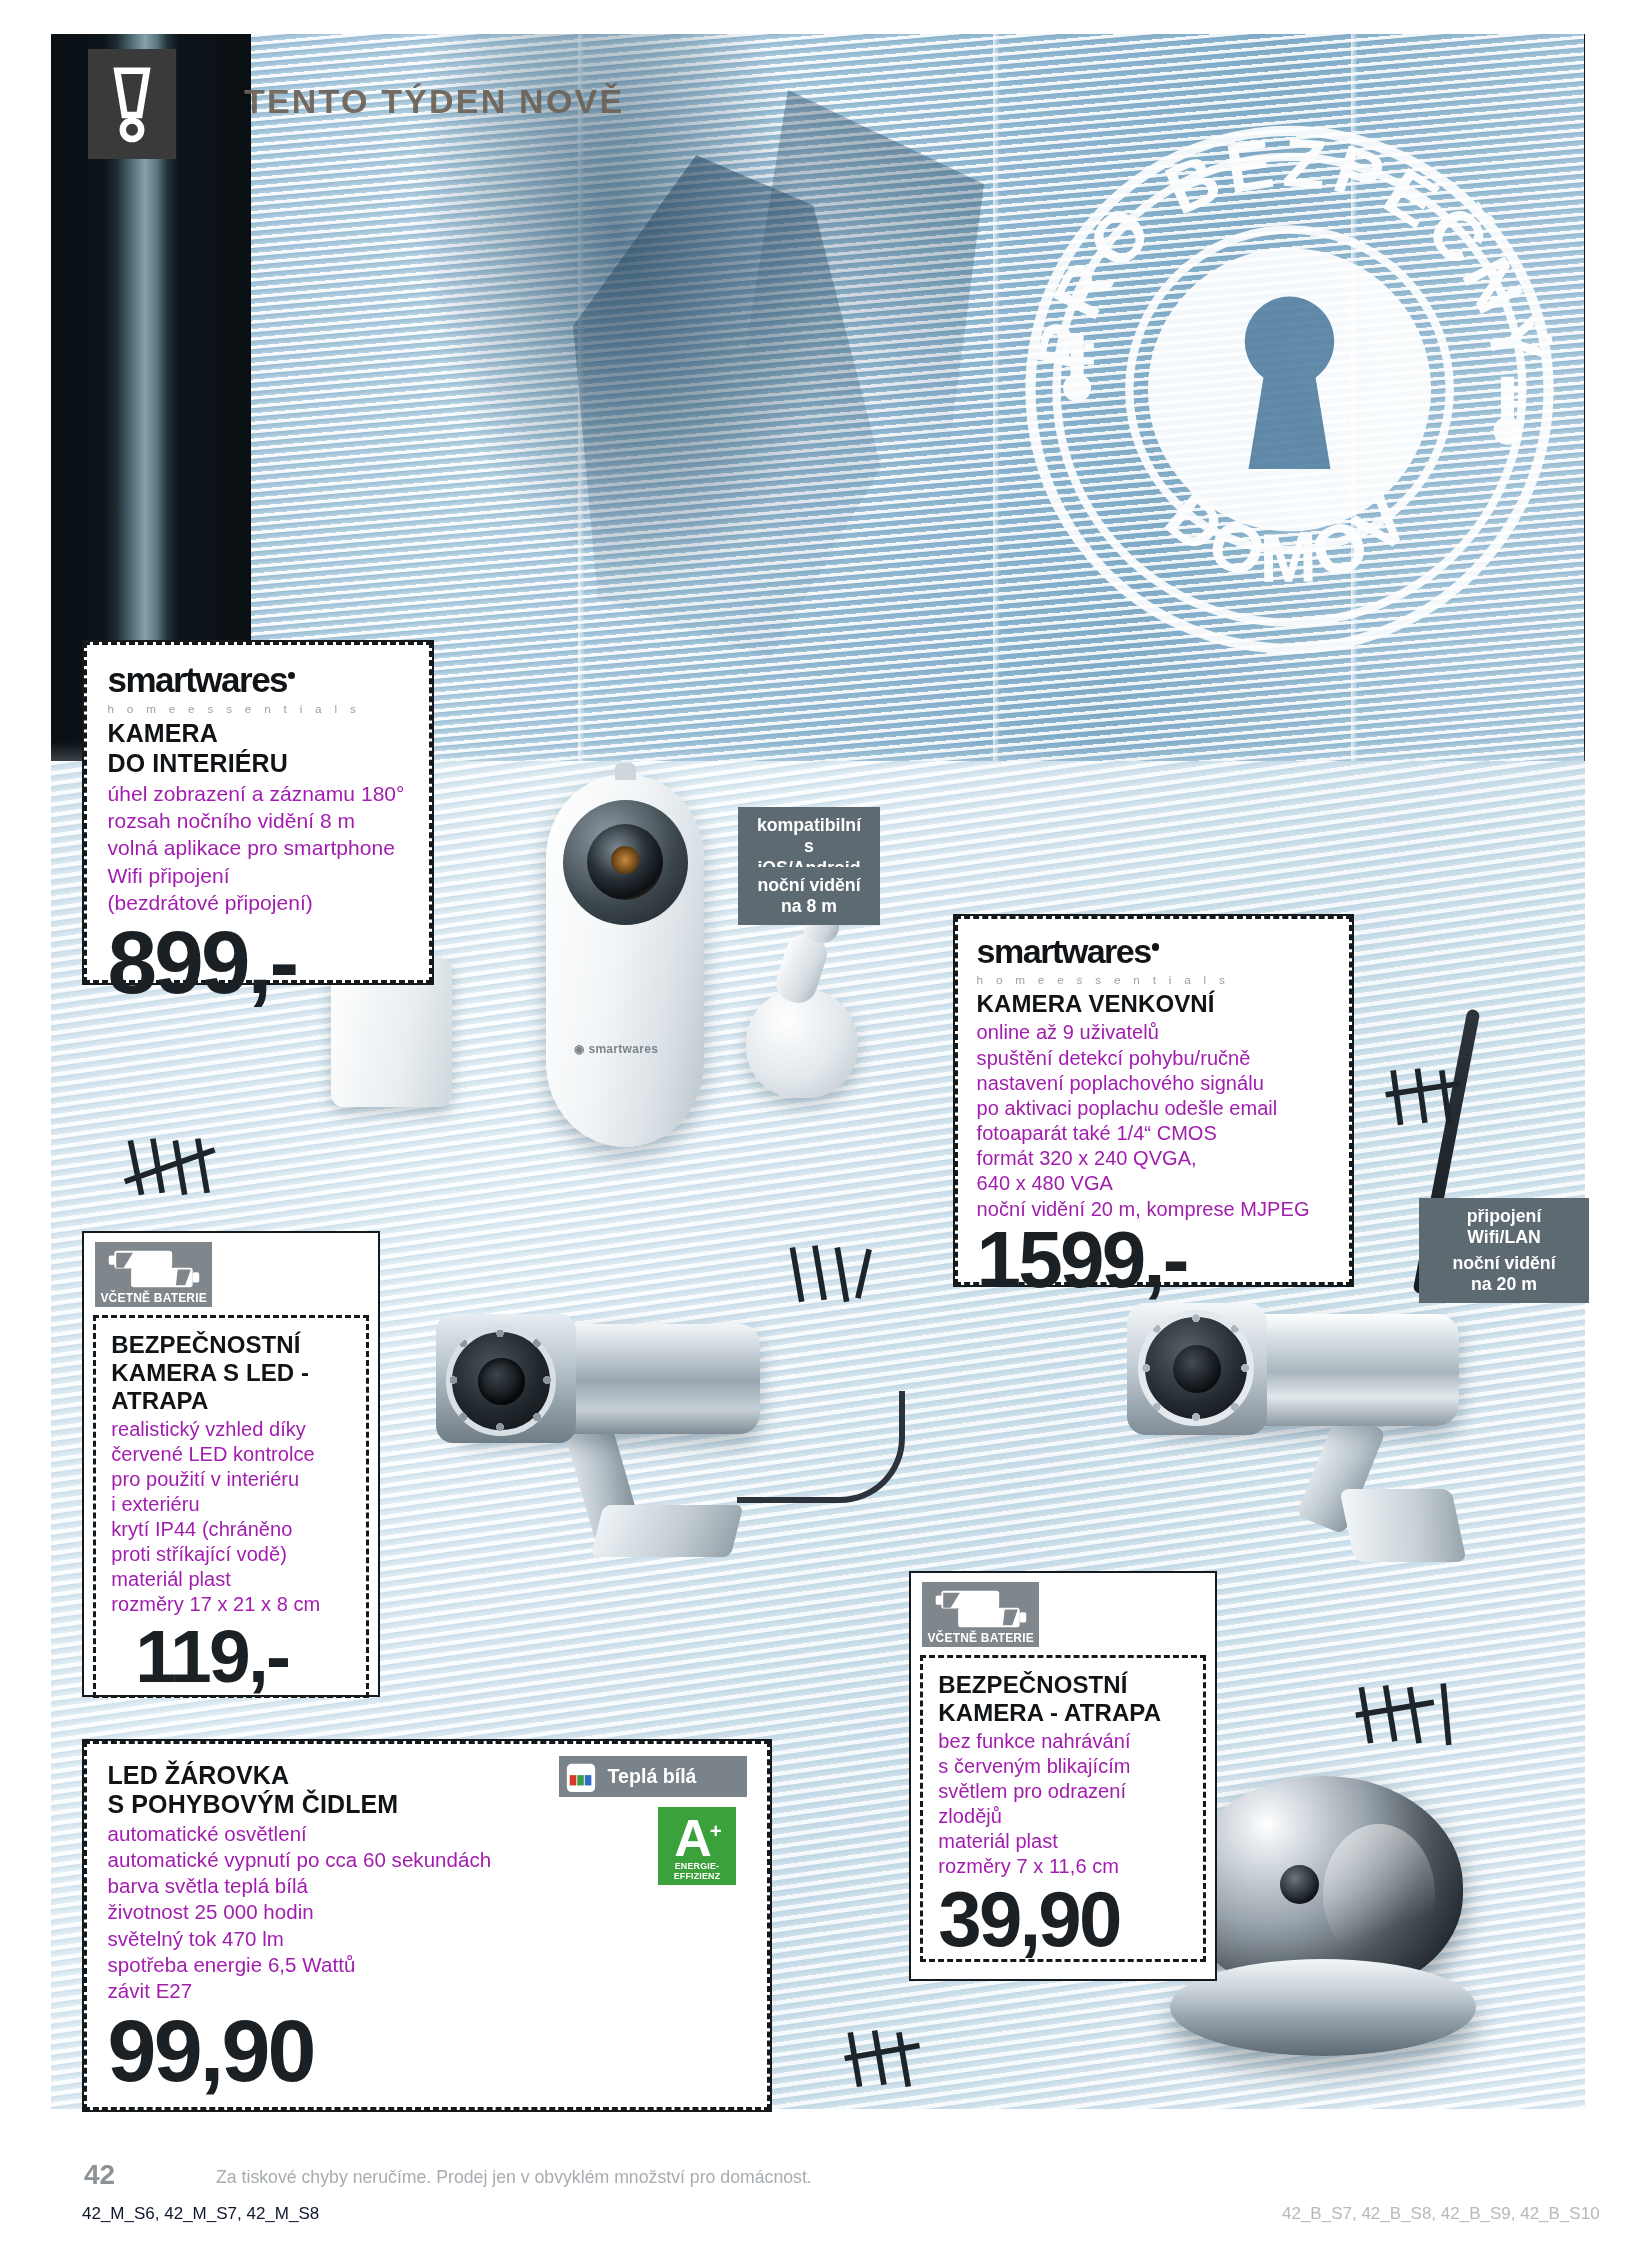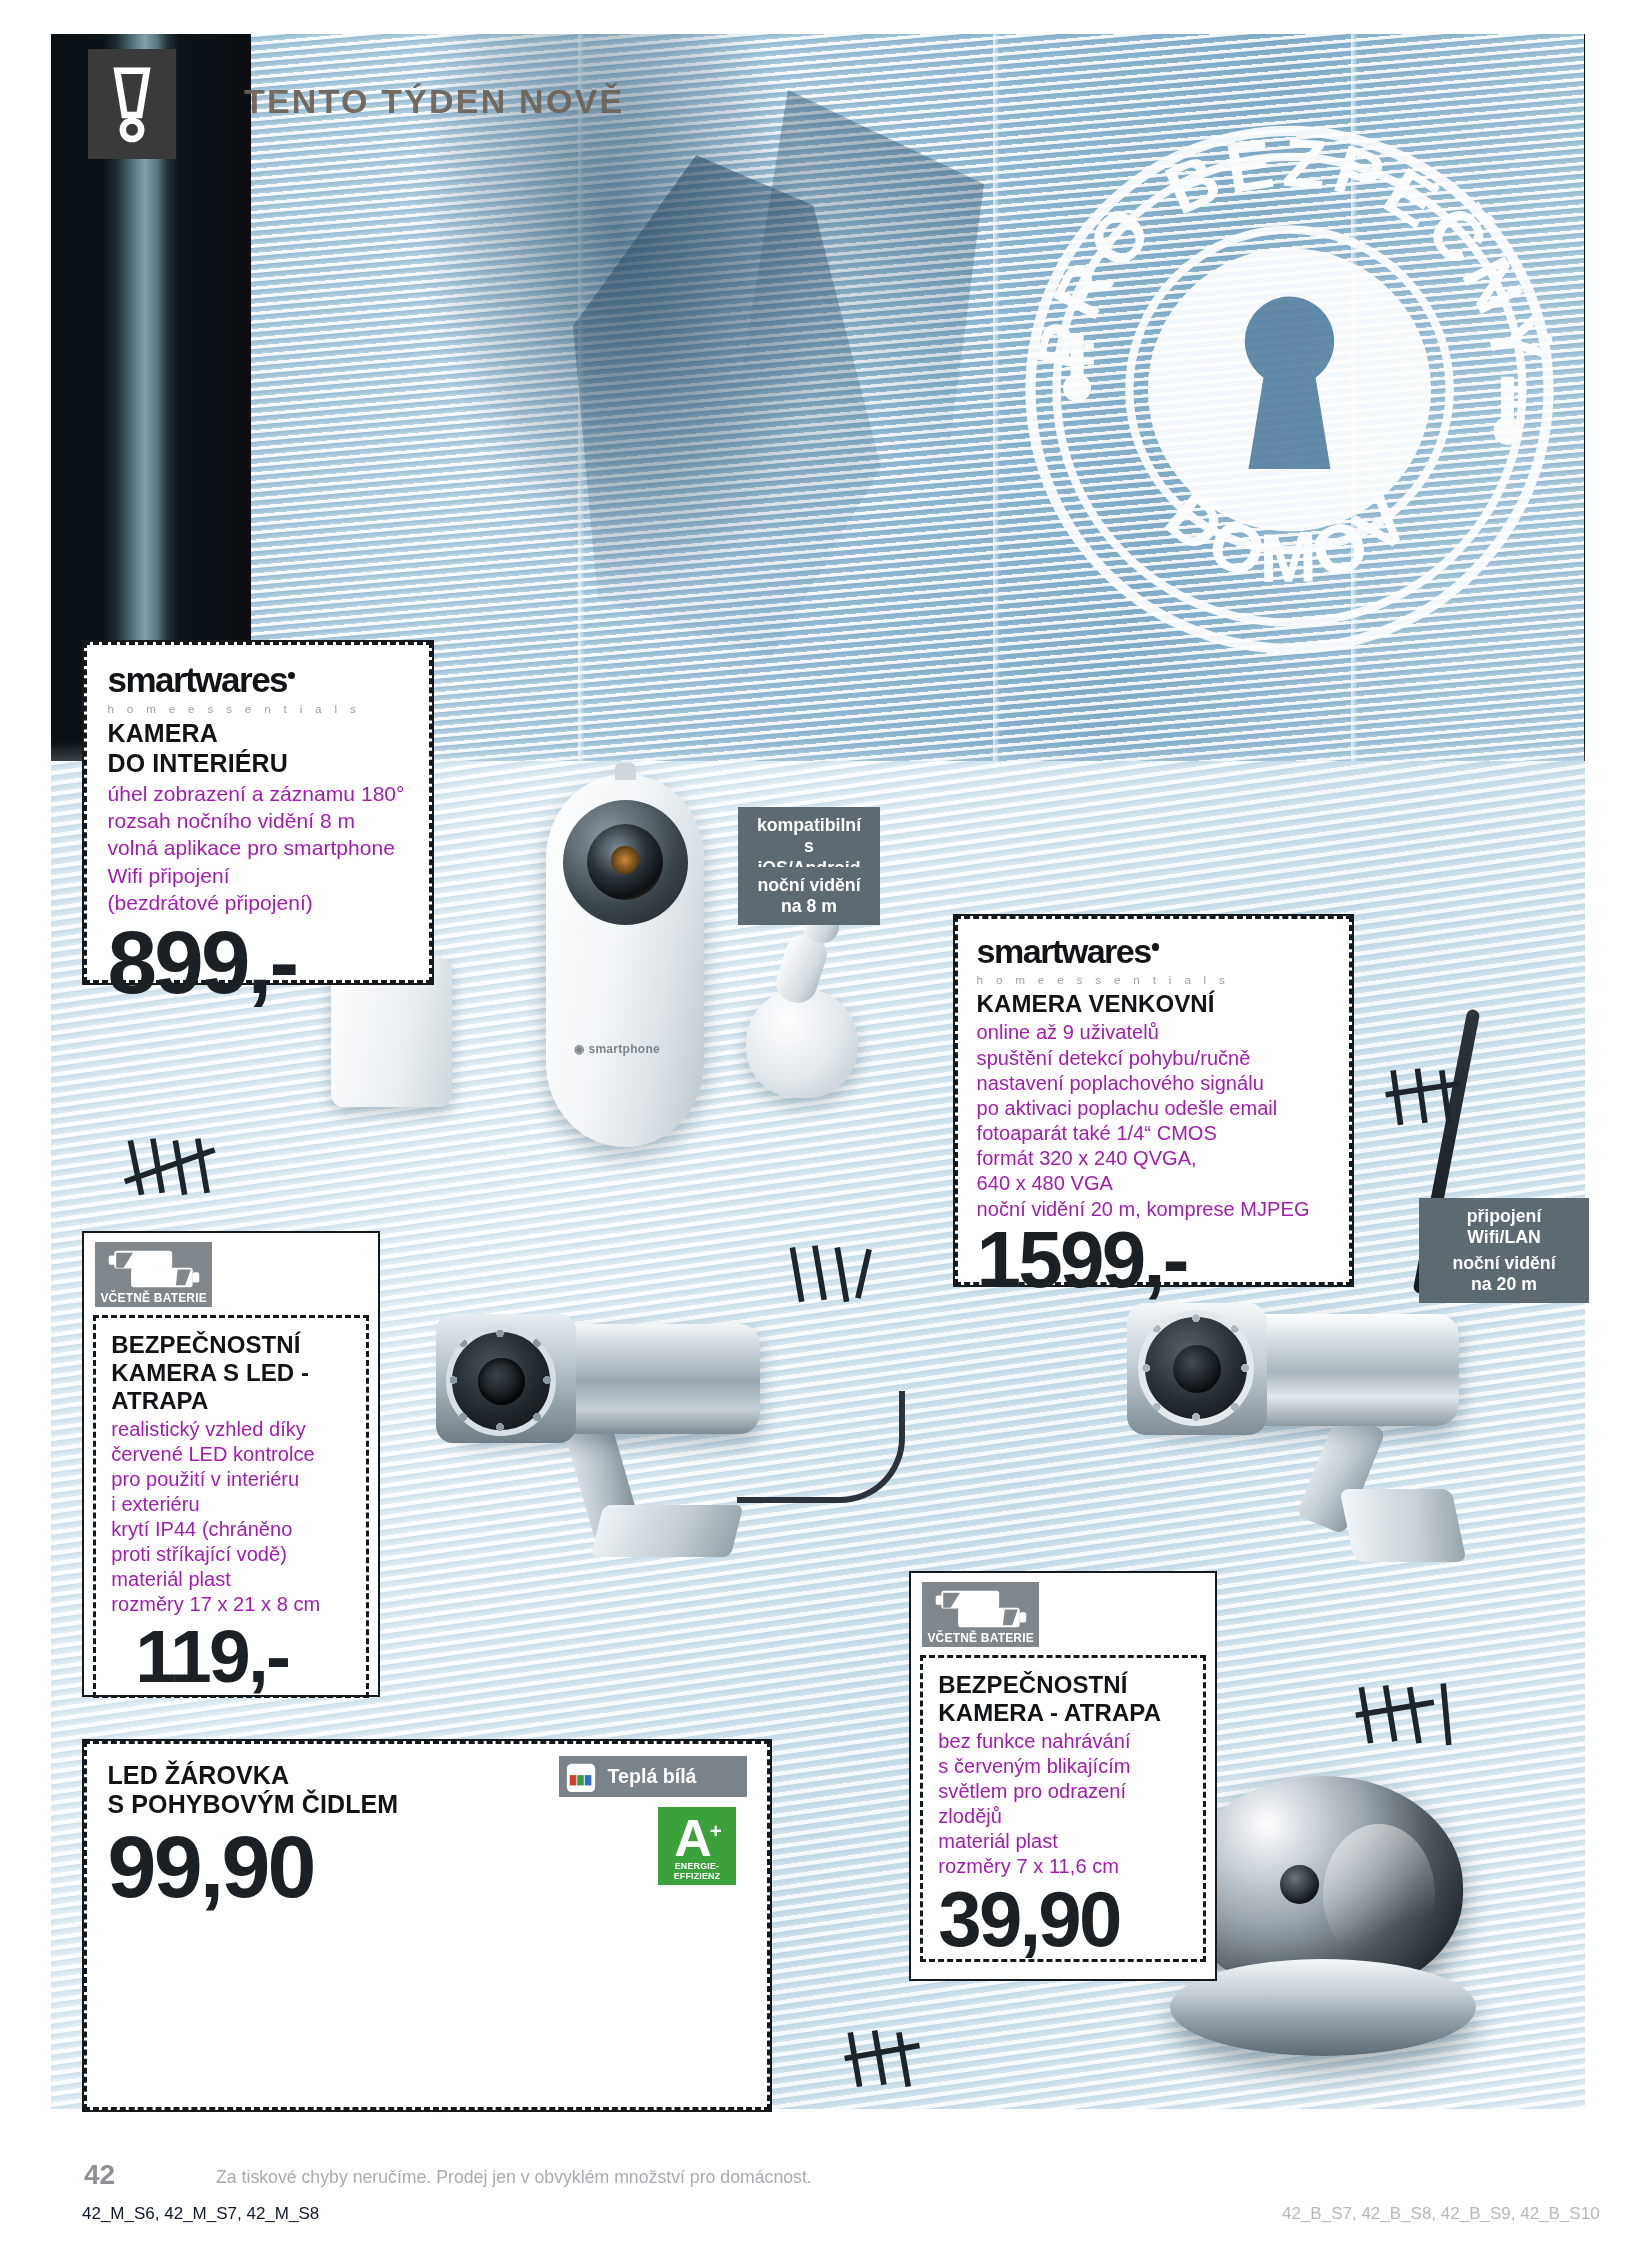--- a/index.html
+++ b/index.html
@@ -478,21 +478,21 @@
     </div>
   <div class="plug-pin p2">
       <span class="cap"></span>
     </div>
   <div class="plug-body"></div>
 
   <div class="cam-indoor">
     <div class="notch"></div>
     <div class="lensring"></div>
     <div class="lens"></div>
-    <div class="logo">◉ smartphone</div>
+    <div class="logo">◉ smartwares</div>
   </div>
 
   <div class="mount-small">
     <div class="arm"></div>
       <div class="knob"></div>
   </div>
 
   <div class="bullet-left">
     <div class="cable"></div>
     <div class="bracket"></div>
@@ -694,20 +694,29 @@
       <div class="price" style="font-size:78px;">39,90</div>
     </div>
   </div>
 
   <div class="card bordered" style="left:82px; top:1739px; width:690px; height:373px;">
     <div class="card-inner" style="padding:17px 18.6px 5.6px 20.5px;">
       <div class="ptitle" style="font-size:25px;">
         <div>LED ŽÁROVKA</div>
         <div>S POHYBOVÝM ČIDLEM</div>
       </div>
+      <div class="pdesc" style="font-size:20.5px; line-height:1.27;">
+        <div>automatické osvětlení</div>
+        <div>automatické vypnutí po cca 60 sekundách</div>
+        <div>barva světla teplá bílá</div>
+        <div>životnost  25 000 hodin</div>
+        <div>světelný tok 470 lm</div>
+        <div>spotřeba energie 6,5 Wattů</div>
+        <div>závit E27</div>
+      </div>
       <div class="price" style="font-size:88px; margin-top:9.3px;">99,90</div>
     </div>
   </div>
 
   <div class="warm-badge" style="left:559px; top:1756px; width:188px;">
     <svg width="32" height="34" viewBox="0 0 34 36" style="position:absolute;left:5.6px;top:3.7px;">
       <rect x="2" y="4" width="30" height="30" rx="5" fill="#ffffff"></rect>
       <rect x="5" y="16" width="7" height="11" fill="#d23b2e"></rect>
       <rect x="13" y="16" width="7" height="11" fill="#3a9c46"></rect>
       <rect x="21" y="16" width="7" height="11" fill="#2f6fc4"></rect>

